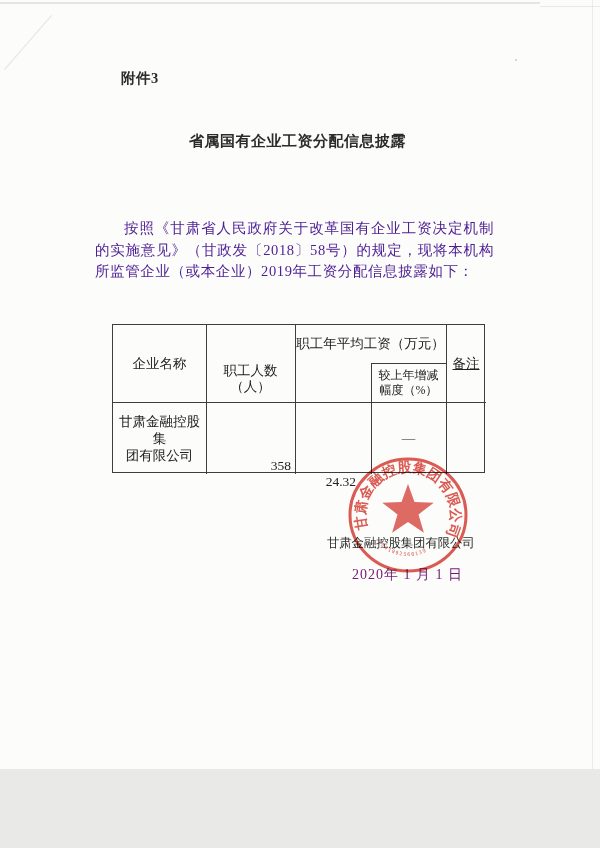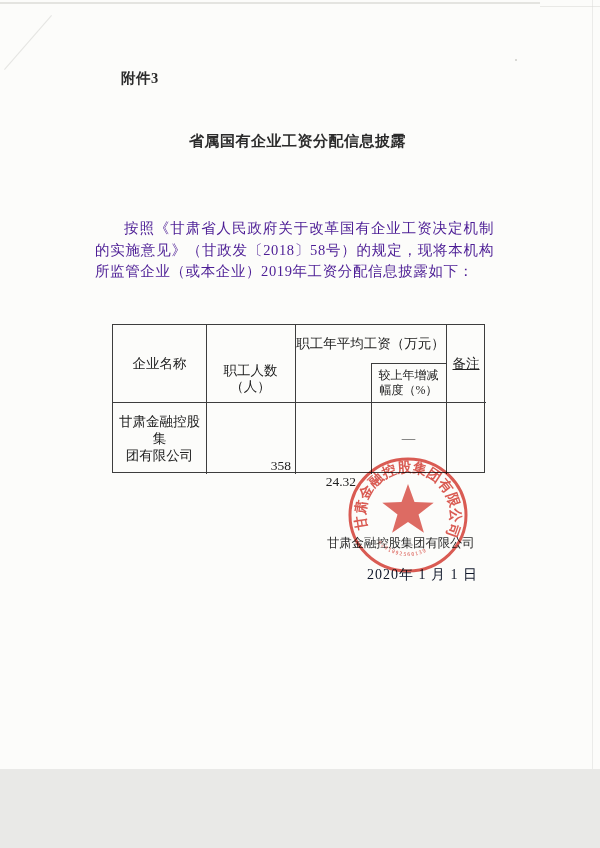--- a/index.html
+++ b/index.html
@@ -59,22 +59,22 @@
   .c-headcount-d{left:93px;top:77px;width:89px;height:72px;align-items:flex-end;justify-content:flex-end;padding-right:4px;}
   .c-avg-d{left:170px;top:77px;width:76px;height:72px;align-items:flex-end;justify-content:center;padding-right:3px;margin-top:44px;}
   .c-yoy-d{left:258px;top:77px;width:75px;height:72px;color:#444;}
   .c-remark-d{left:333px;top:77px;width:40px;height:72px;}
 
   .sign-company{
     position:absolute;left:327px;top:535px;
     font-size:12.5px;letter-spacing:-.2px;color:#2d2d2d;
   }
   .sign-date{
-    position:absolute;left:367px;top:566px;
-    font-size:14px;letter-spacing:1px;color:#0f172a;
+    position:absolute;left:352px;top:566px;
+    font-size:14px;letter-spacing:1px;color:#701a75;
   }
 
   .seal{
     position:absolute;left:342px;top:452px;width:132px;height:128px;
     mix-blend-mode:multiply;opacity:.88;
   }
   .seal-text{font-size:14px;letter-spacing:.2px;font-weight:bold;
              font-family:"Liberation Serif","DejaVu Serif",serif;}
   .seal-digits{font-size:5px;letter-spacing:1.1px;font-family:"DejaVu Sans Mono",monospace;}
 </style>

